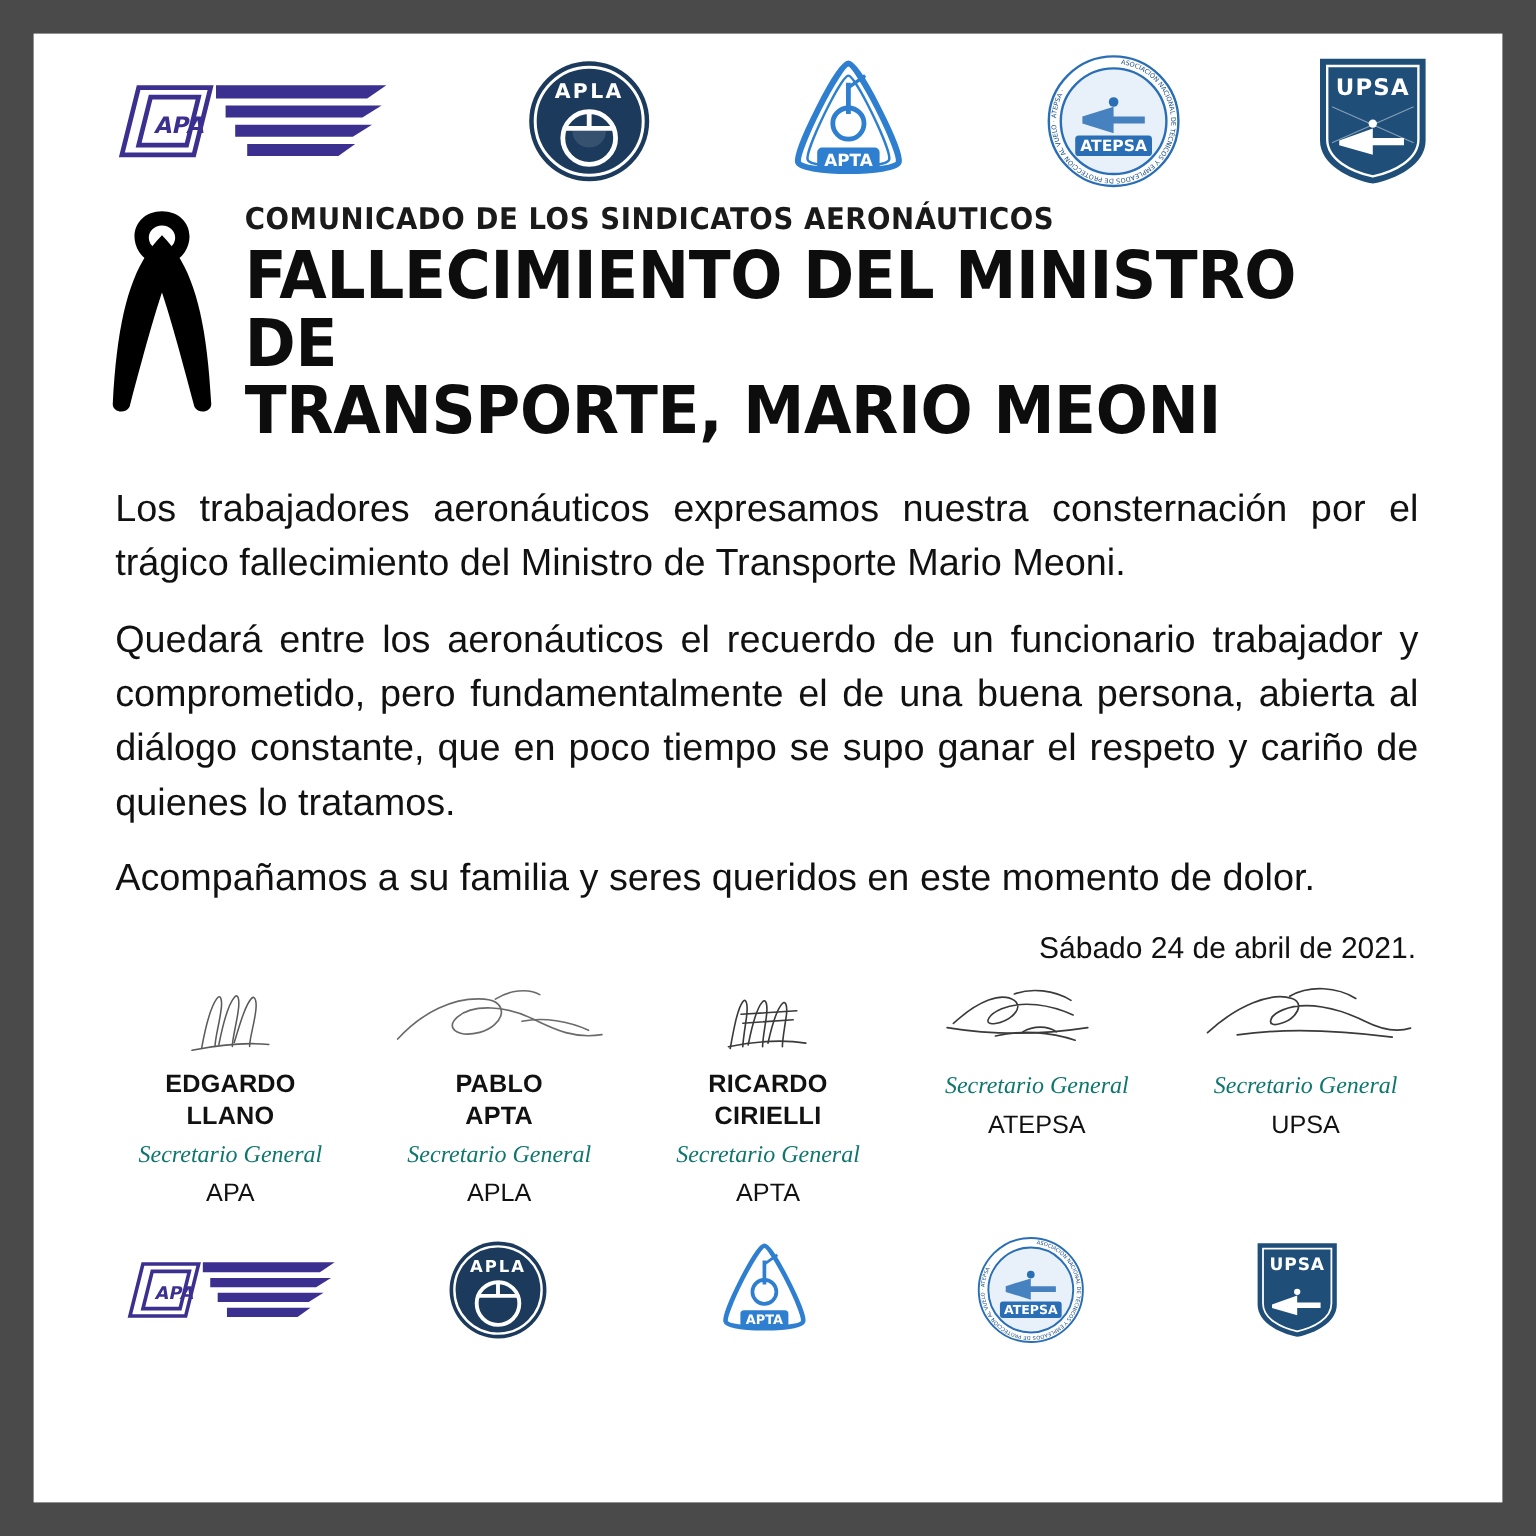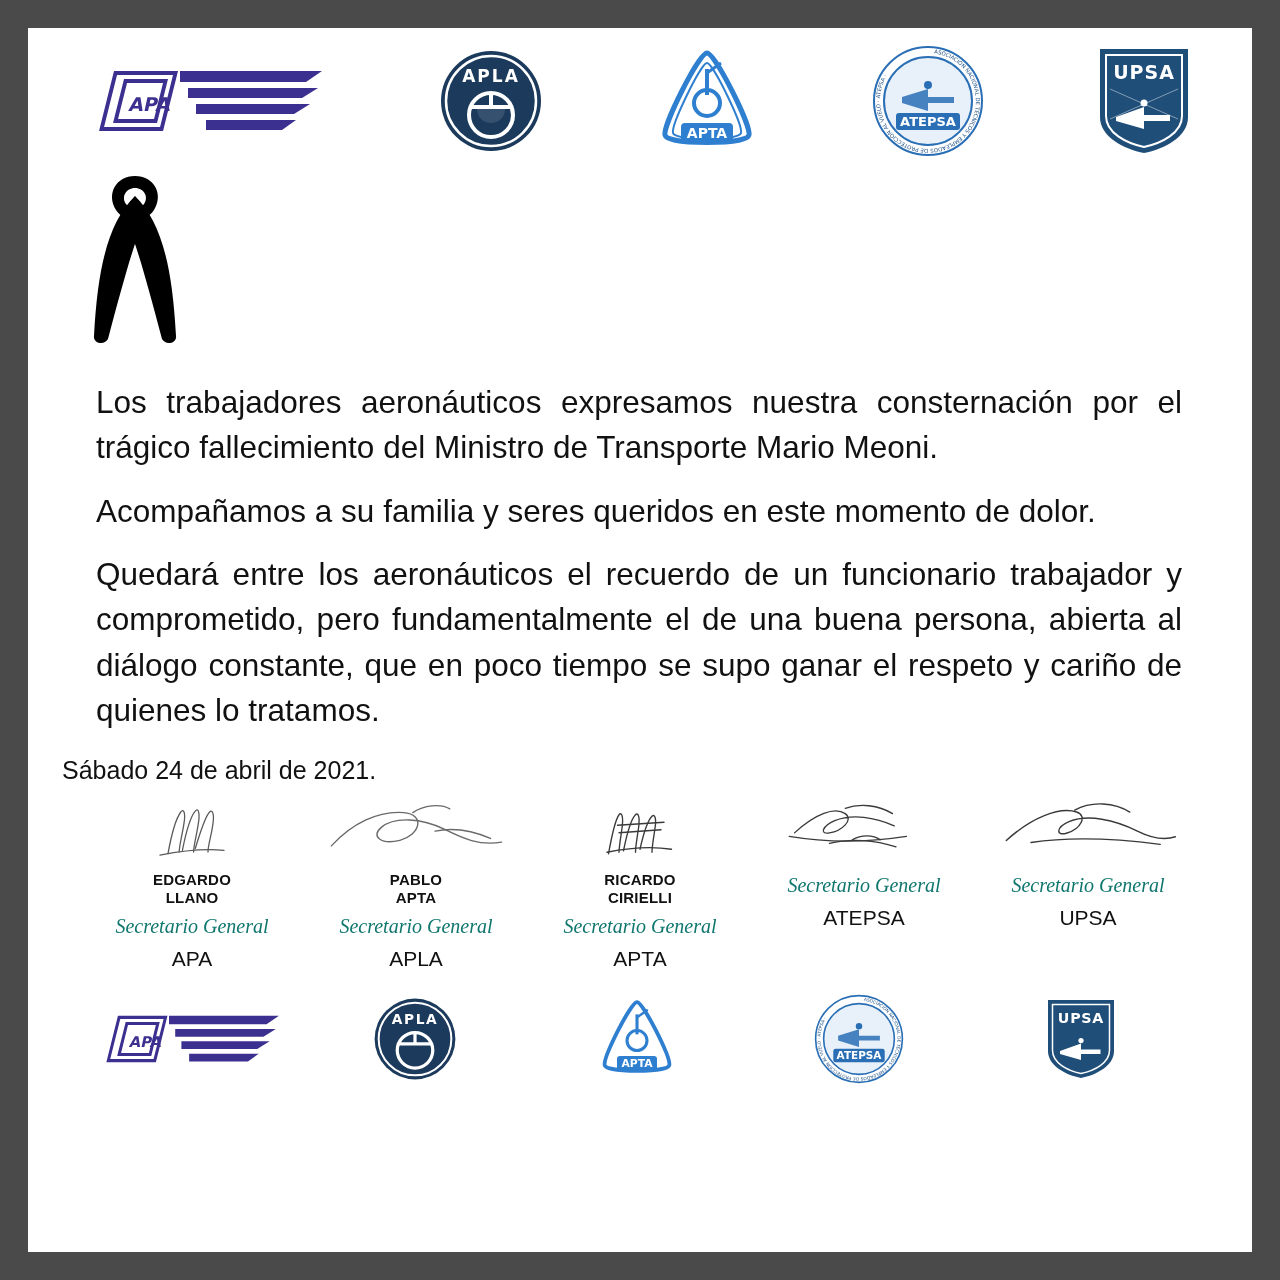--- a/index.html
+++ b/index.html
@@ -96,42 +96,42 @@
     font-size: 31.5px;
     line-height: 1.44;
     color: #111;
     text-align: justify;
     margin: 14px 0 18px 0;
   }
   .para:last-child { margin-bottom: 0; }
 
   
   .date-line {
-    text-align: left;
+    text-align: right;
     font-family: "Liberation Sans", sans-serif;
     font-size: 25px;
     color: #111;
     padding: 22px 38px 0 0;
   }
 
   
   .sign-row {
     display: flex;
     justify-content: space-between;
     padding: 12px 18px 0 18px;
   }
   .sign-col {
     width: 224px;
     text-align: center;
   }
   .sign-img { height: 70px; display: flex; align-items: flex-end; justify-content: center; }
   .sign-name {
     font-family: "Liberation Sans", sans-serif;
     font-weight: 700;
-    font-size: 15px;
+    font-size: 21px;
     line-height: 1.25;
     color: #111;
     margin-top: 4px;
     letter-spacing: 0.2px;
   }
   .sign-role {
     font-family: "Liberation Serif", serif;
     font-style: italic;
     font-size: 20px;
     color: #0f766e;
@@ -253,26 +253,33 @@
     </div>
 
     <div class="headline-row">
       <div class="ribbon">
         <svg viewBox="0 0 110 180" width="110" height="180" aria-hidden="true">
           <path d="M55,30 C30,55 18,95 14,170 C13,177 24,180 28,173 C42,120 52,84 62,58 Z" fill="#000000"></path>
           <path d="M55,30 C80,55 92,95 96,170 C97,177 86,180 82,173 C68,120 58,84 48,58 Z" fill="#000000"></path>
           <path d="M55,10 C36,10 26,28 36,44 C44,57 66,57 74,44 C84,28 74,10 55,10 Z M55,22 C64,22 69,31 64,38 C60,44 50,44 46,38 C41,31 46,22 55,22 Z" fill="#000000"></path>
         </svg>
       </div>
+      <div class="headline-text">
+        <div class="kicker">COMUNICADO DE LOS SINDICATOS AERONÁUTICOS</div>
+        <div class="title">
+          <div>FALLECIMIENTO DEL MINISTRO DE</div>
+          <div>TRANSPORTE, MARIO MEONI</div>
+        </div>
+      </div>
     </div>
 
     <div class="body-wrap">
       <p class="para">Los trabajadores aeronáuticos expresamos nuestra consternación por el trágico fallecimiento del Ministro de Transporte Mario Meoni.</p>
+      <p class="para">Quedará entre los aeronáuticos el recuerdo de un funcionario trabajador y comprometido, pero fundamentalmente el de una buena persona, abierta al diálogo constante, que en poco tiempo se supo ganar el respeto y cariño de quienes lo tratamos.</p>
       <p class="para">Acompañamos a su familia y seres queridos en este momento de dolor.</p>
-      <p class="para">Quedará entre los aeronáuticos el recuerdo de un funcionario trabajador y comprometido, pero fundamentalmente el de una buena persona, abierta al diálogo constante, que en poco tiempo se supo ganar el respeto y cariño de quienes lo tratamos.</p>
     </div>
 
     <div class="date-line">Sábado 24 de abril de 2021.</div>
 
     <div class="sign-row">
 
       <div class="sign-col">
         <div class="sign-img">
           <svg viewBox="0 0 200 70" width="160" height="70" aria-hidden="true">
             <g fill="none" stroke="#5a5a5a" stroke-width="1.6" stroke-linecap="round">

